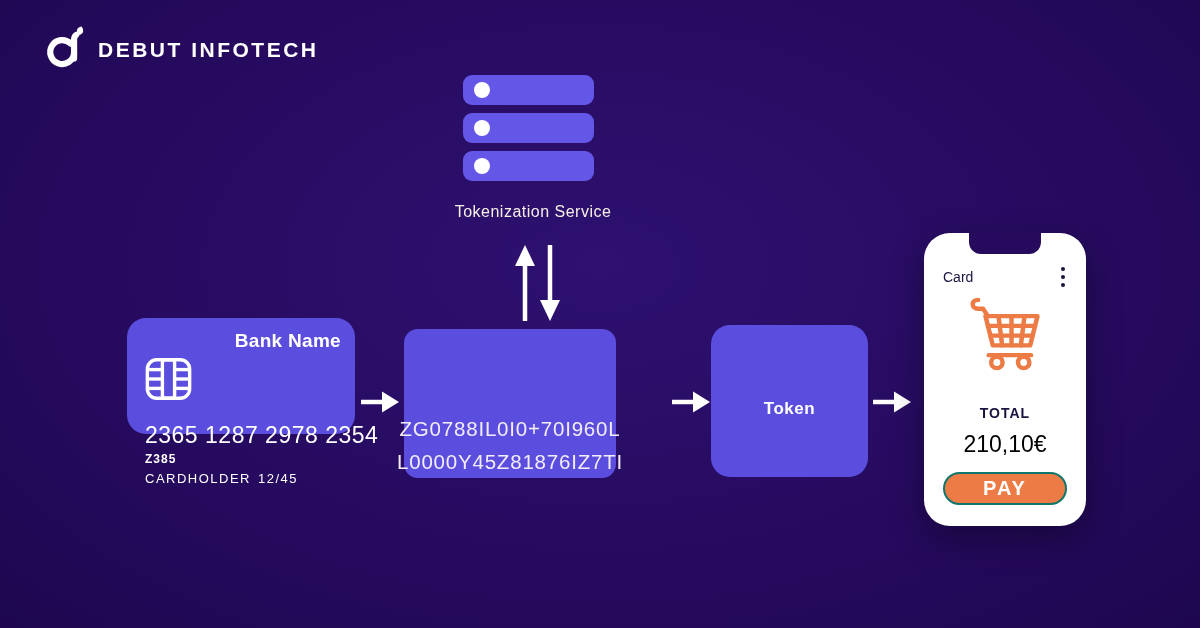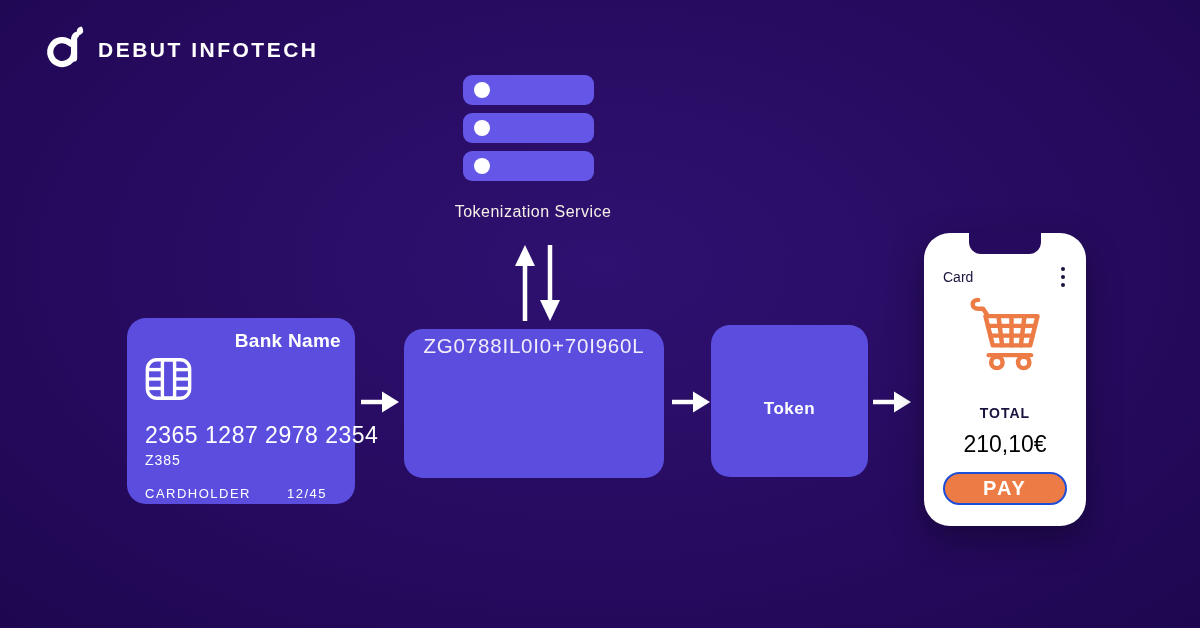--- a/index.html
+++ b/index.html
@@ -32,29 +32,29 @@
   }
   .service-label {
     position:absolute; left:333px; top:203px; width:400px;
     text-align:center; color:#f6efe6; font-size:16px; font-weight:500; letter-spacing:0.5px;
   }
   
   .v-arrows { position:absolute; left:510px; top:243px; }
   
   .pbox { position:absolute; background:#5b4ede; border-radius:19px; color:#ffffff; }
   
-  .bank-card { left:127px; top:318px; width:228px; height:186px; padding:12px 14px 12px 18px; }
+  .bank-card { left:127px; top:318px; width:228px; height:116px; padding:12px 14px 12px 18px; }
   .bank-name { text-align:right; font-size:19px; font-weight:bold; letter-spacing:0.3px; }
   .chip { margin-top:5px; }
   .card-number { font-size:23px; font-weight:normal; letter-spacing:0.5px; margin-top:17px; white-space:nowrap; }
-  .card-code { font-size:14px; font-weight:400; letter-spacing:1px; margin-top:3px; }
-  .card-footer { display:flex; gap:36px; font-size:13px; font-weight:500; letter-spacing:1.5px; margin-top:18px; }
-  
-  .token-string { left:404px; top:329px; width:260px; height:149px;
-    display:flex; flex-direction:column; justify-content:flex-start; align-items:center; }
+  .card-code { font-size:12px; font-weight:700; letter-spacing:1px; margin-top:3px; }
+  .card-footer { display:flex; gap:7px; font-size:13px; font-weight:500; letter-spacing:1.5px; margin-top:5px; }
+  
+  .token-string { left:404px; top:329px; width:212px; height:149px;
+    display:flex; flex-direction:column; justify-content:flex-end; align-items:center;border-radius:14px; }
   .token-line { font-size:20.5px; letter-spacing:0.8px; line-height:33px; color:#f3edfa; font-weight:500; white-space:nowrap; }
   
   .token-box { left:711px; top:325px; width:157px; height:152px;
     display:flex; align-items:center; justify-content:center; }
   .token-box span { font-size:17px; font-weight:bold; letter-spacing:0.5px;margin-top:16px; }
   
   .h-arrow { position:absolute; }
   .h-arrow-1 { left:360px; top:389px; }
   .h-arrow-2 { left:671px; top:389px; }
   .h-arrow-3 { left:872px; top:389px; }
@@ -73,21 +73,21 @@
   .kebab { position:absolute; right:21px; top:34px; display:flex; flex-direction:column; gap:4px; align-items:center; }
   .kebab i { width:4px; height:4px; border-radius:50%; background:#1c1240; display:block; }
   .cart { position:absolute; left:50%; top:62px; transform:translateX(-50%); }
   .phone-total { position:absolute; left:0; top:172px; width:100%; text-align:center;
     color:#1c1240; font-size:14px; font-weight:bold; letter-spacing:1px; }
   .phone-amount { position:absolute; left:0; top:198px; width:100%; text-align:center;
     color:#000000; font-size:23px; }
   .pay-btn {
     position:absolute; left:50%; top:239px; transform:translateX(-50%);
     width:124px; height:33px; border-radius:17px;
-    background:#ed7b45; border:2px solid #1d4ed8;
+    background:#ed7b45; border:2px solid #0f766e;
     color:#ffffff; font-size:20px; font-weight:bold; letter-spacing:2px;
     display:flex; align-items:center; justify-content:center;
     font-family:"Liberation Sans", sans-serif; cursor:pointer;
   }
 </style>
 </head>
 <body>
 
 <div class="stage">
 
@@ -152,20 +152,21 @@
 
   <div class="h-arrow h-arrow-1">
     <svg width="40" height="26" viewBox="0 0 40 26">
       <line x1="1" y1="13" x2="24" y2="13" stroke="#ffffff" stroke-width="4.5"></line>
       <polygon points="22,2.5 39,13 22,23.5" fill="#ffffff"></polygon>
     </svg>
   </div>
 
   <div class="pbox token-string">
     <span class="token-line">ZG0788IL0I0+70I960L</span>
+    <span class="token-line">L0000Y45Z81876IZ7TI</span>
   </div>
 
   <div class="h-arrow h-arrow-2">
     <svg width="40" height="26" viewBox="0 0 40 26">
       <line x1="1" y1="13" x2="24" y2="13" stroke="#ffffff" stroke-width="4.5"></line>
       <polygon points="22,2.5 39,13 22,23.5" fill="#ffffff"></polygon>
     </svg>
   </div>
 
   <div class="pbox token-box">

